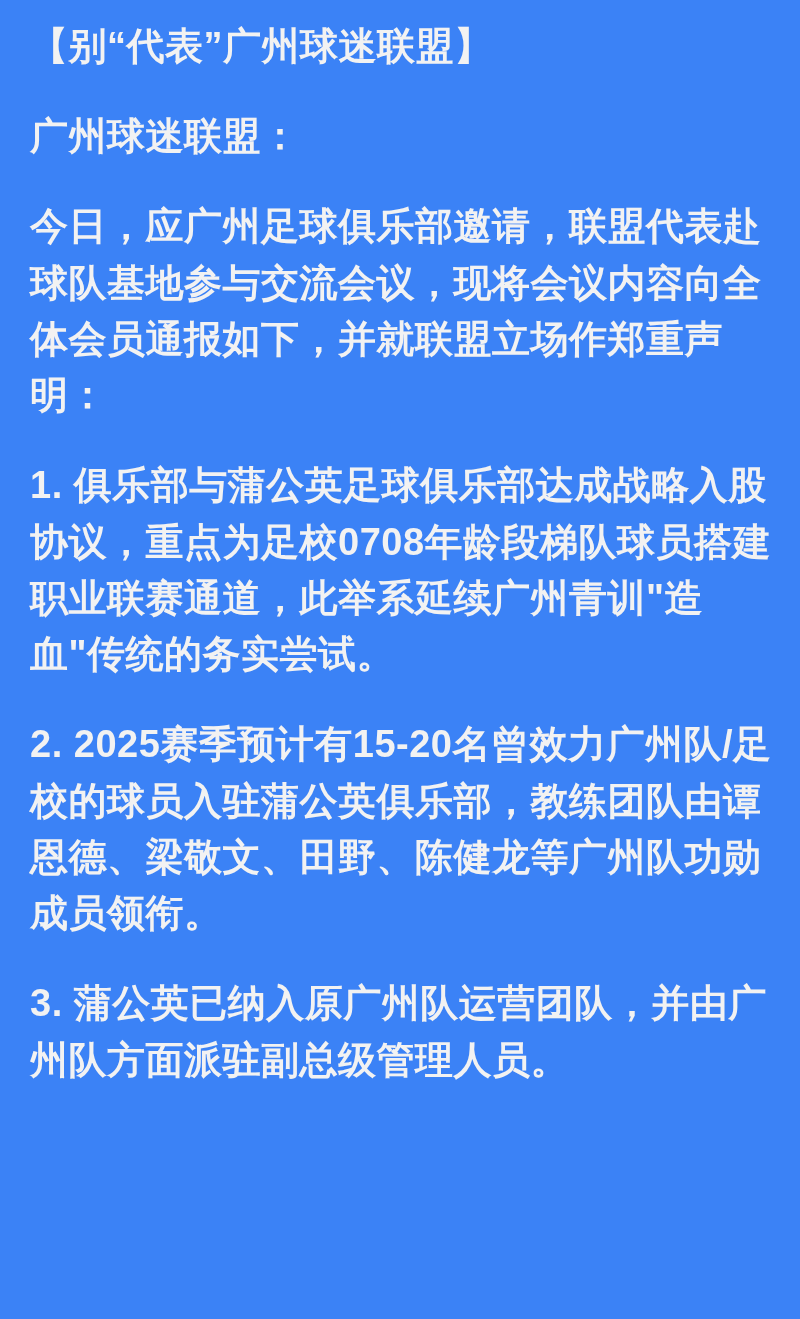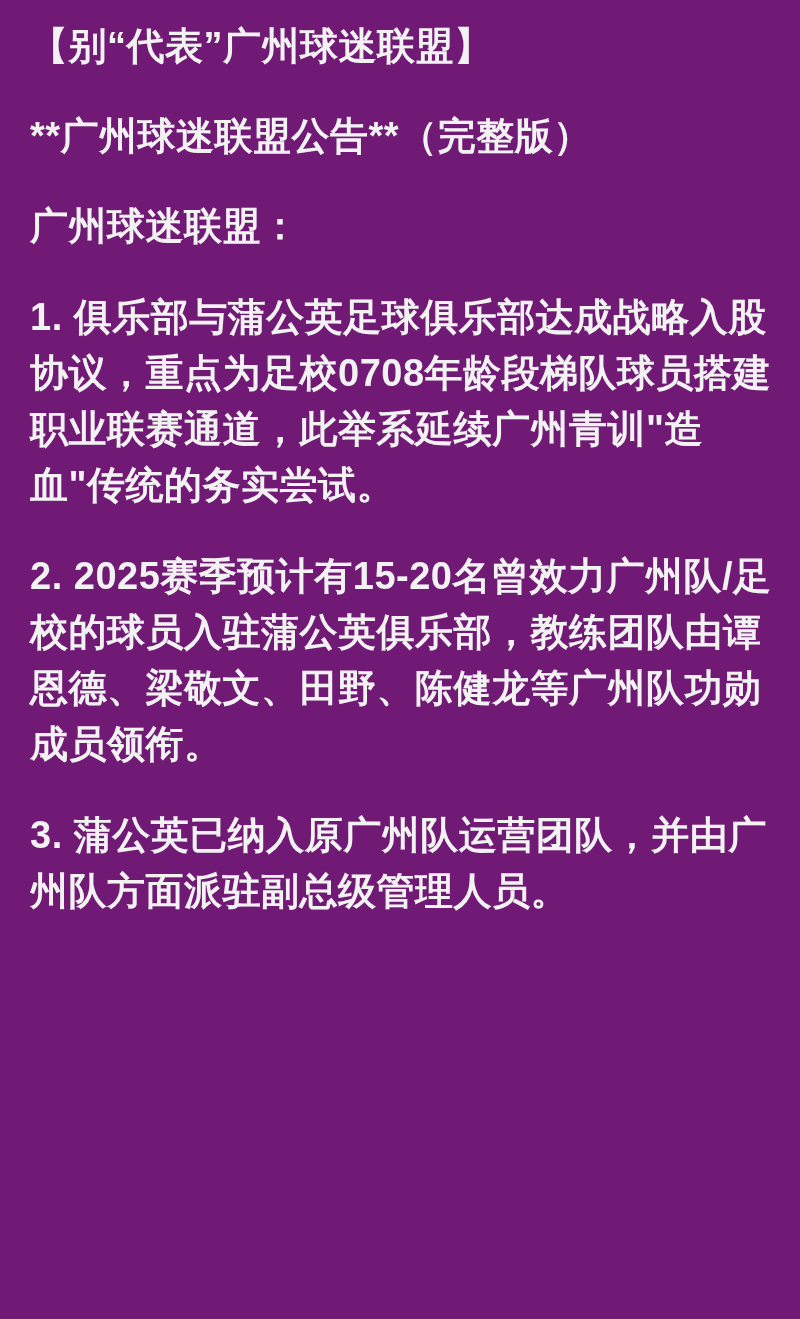--- a/index.html
+++ b/index.html
@@ -10,21 +10,21 @@
   body {
     width: 800px;
     height: 1319px;
     overflow: hidden;
     font-family: "Liberation Sans", "DejaVu Sans", sans-serif;
   }
   .page {
     position: relative;
     width: 800px;
     height: 1319px;
-    background: #701a75;
+    background: #3b82f6;
     box-sizing: border-box;
     padding: 18px 26px 0 30px;
   }
   .doc {
     color: #f2f2f2;
     font-size: 38px;
     line-height: 1.48;
     font-weight: 700;
     letter-spacing: 0.5px;
     -webkit-font-smoothing: antialiased;
@@ -44,19 +44,19 @@
   .para:last-child {
     margin-bottom: 4px;
   }
 </style>
 </head>
 <body>
 
 <div class="page">
   <div class="doc">
     <p class="para">【别“代表”广州球迷联盟】</p>
-    <p class="para">**广州球迷联盟公告**（完整版）</p>
     <p class="para">广州球迷联盟：</p>
+    <p class="para">今日，应广州足球俱乐部邀请，联盟代表赴球队基地参与交流会议，现将会议内容向全体会员通报如下，并就联盟立场作郑重声明：</p>
     <p class="para sub">1. 俱乐部与蒲公英足球俱乐部达成战略入股协议，重点为足校0708年龄段梯队球员搭建职业联赛通道，此举系延续广州青训"造血"传统的务实尝试。</p>
     <p class="para">2. 2025赛季预计有15-20名曾效力广州队/足校的球员入驻蒲公英俱乐部，教练团队由谭恩德、梁敬文、田野、陈健龙等广州队功勋成员领衔。</p>
     <p class="para">3. 蒲公英已纳入原广州队运营团队，并由广州队方面派驻副总级管理人员。</p>
   </div>
 </div>
 
 </body></html>

